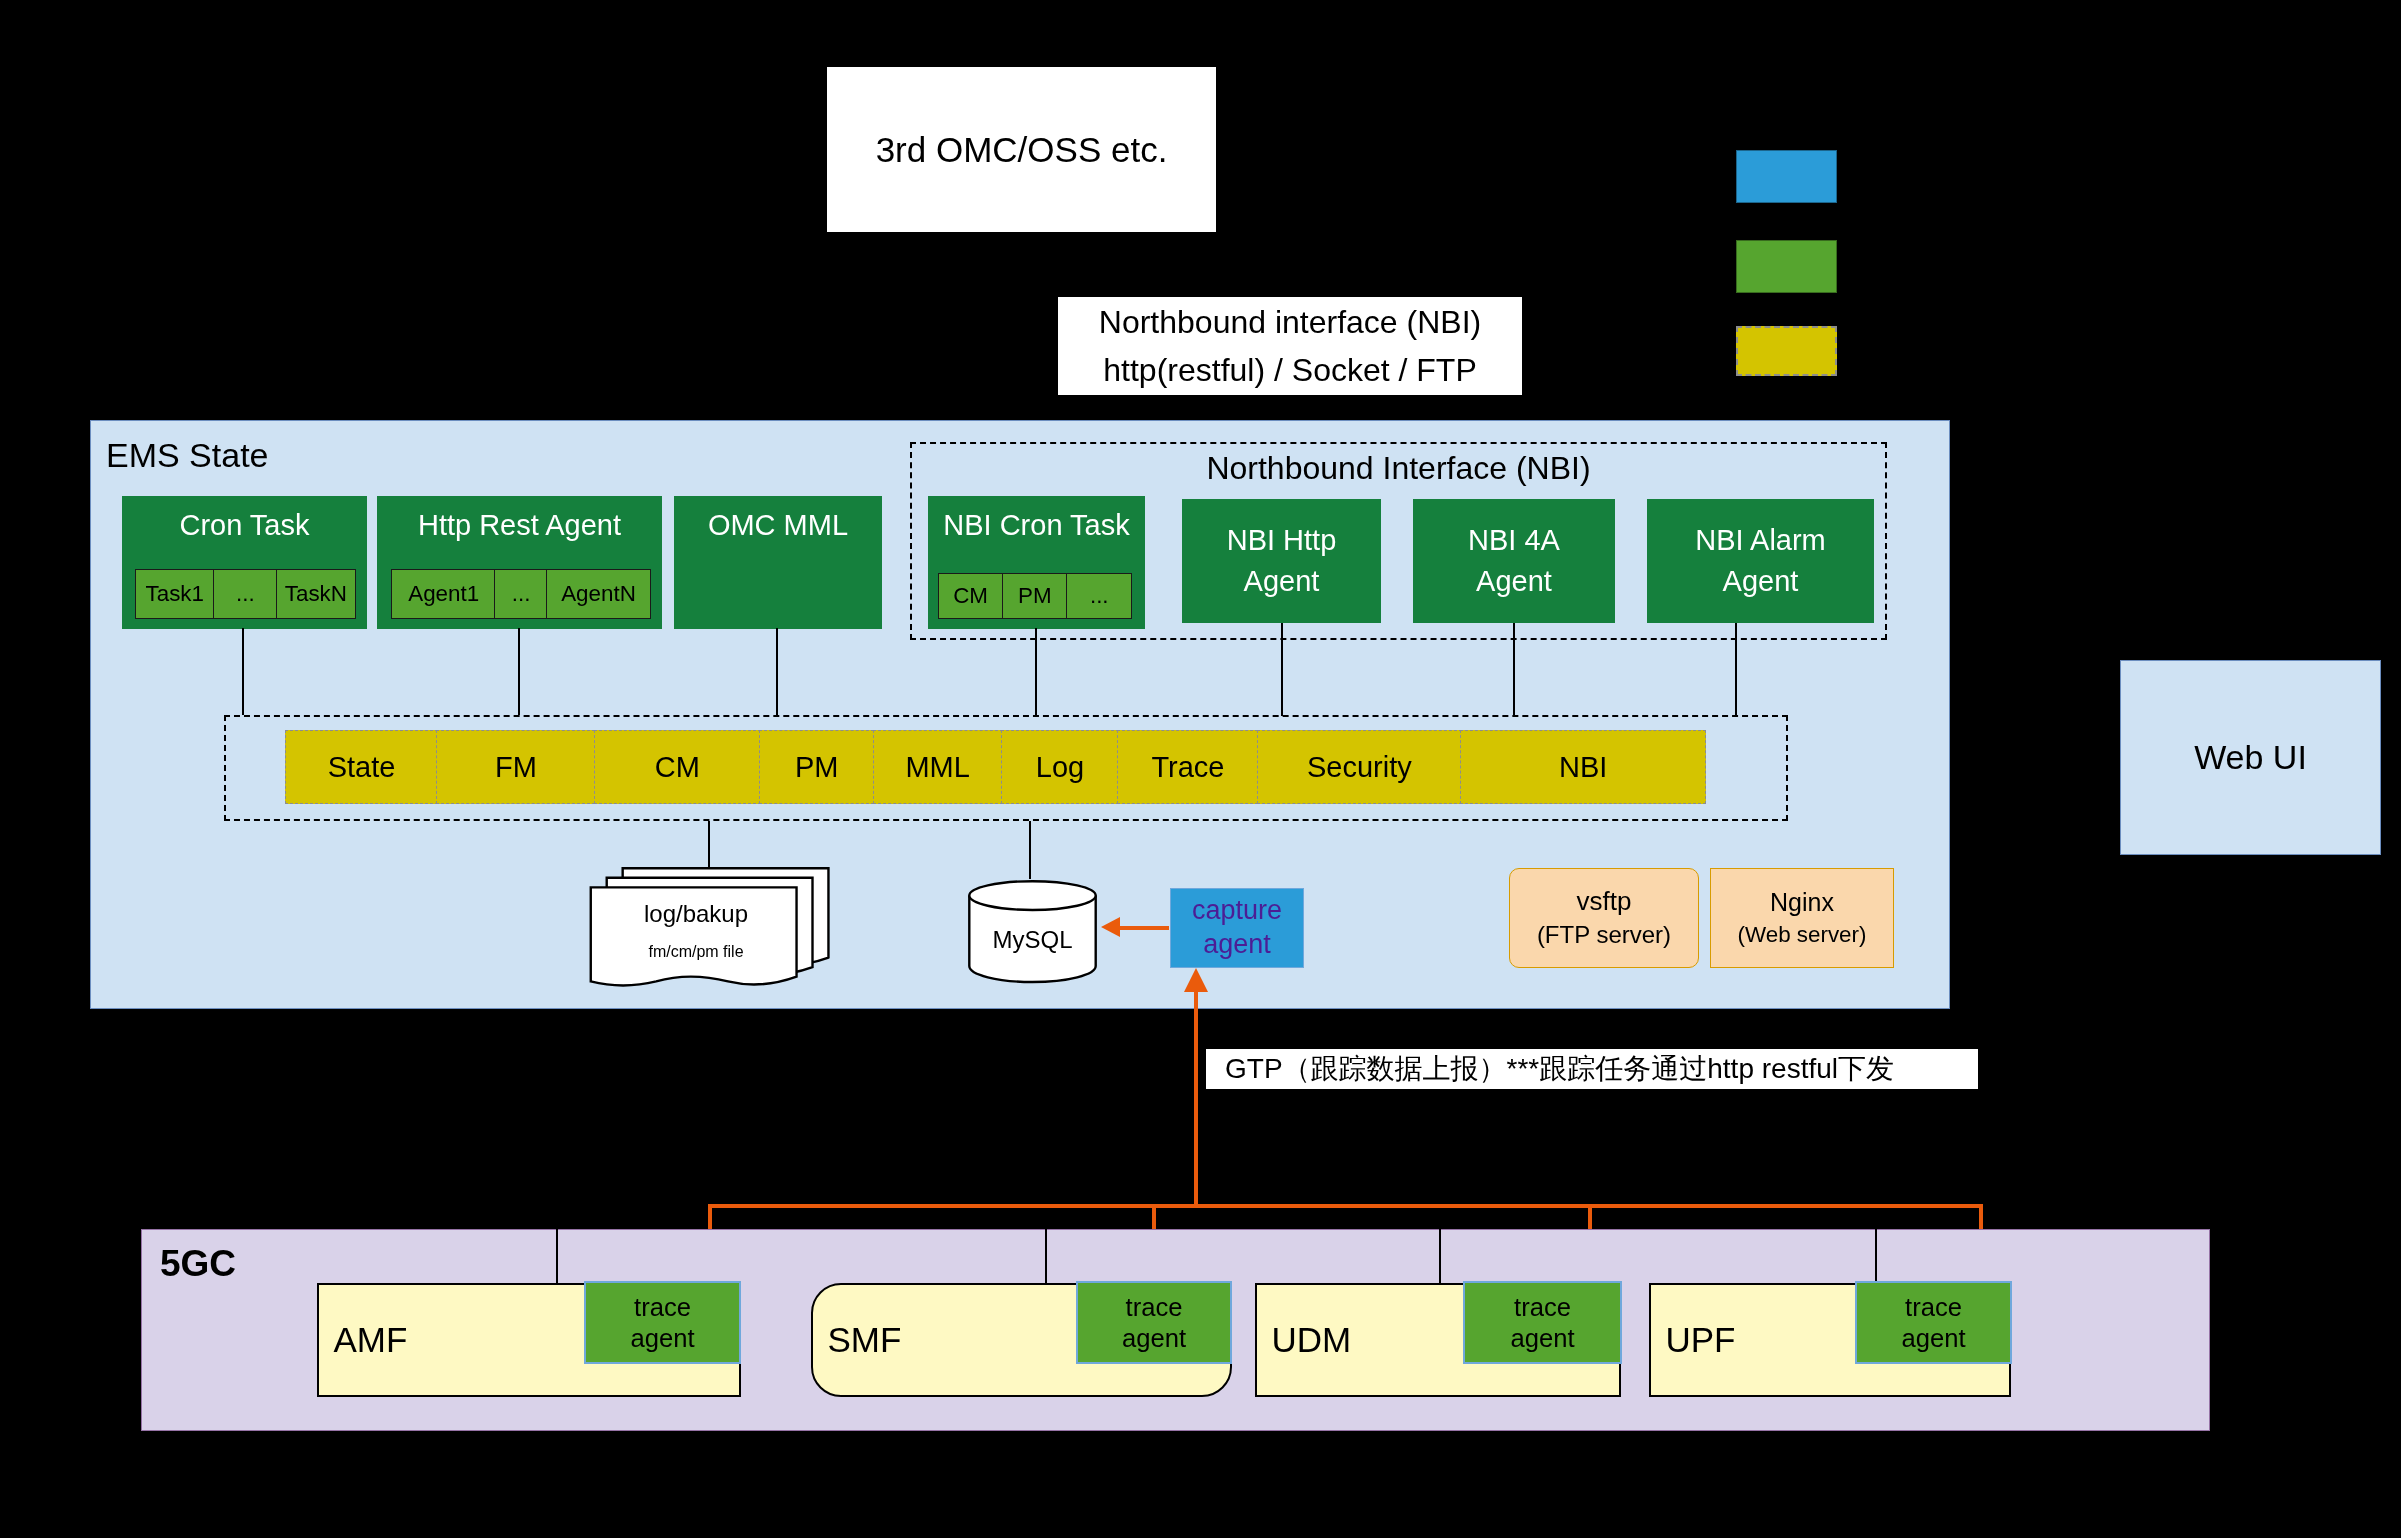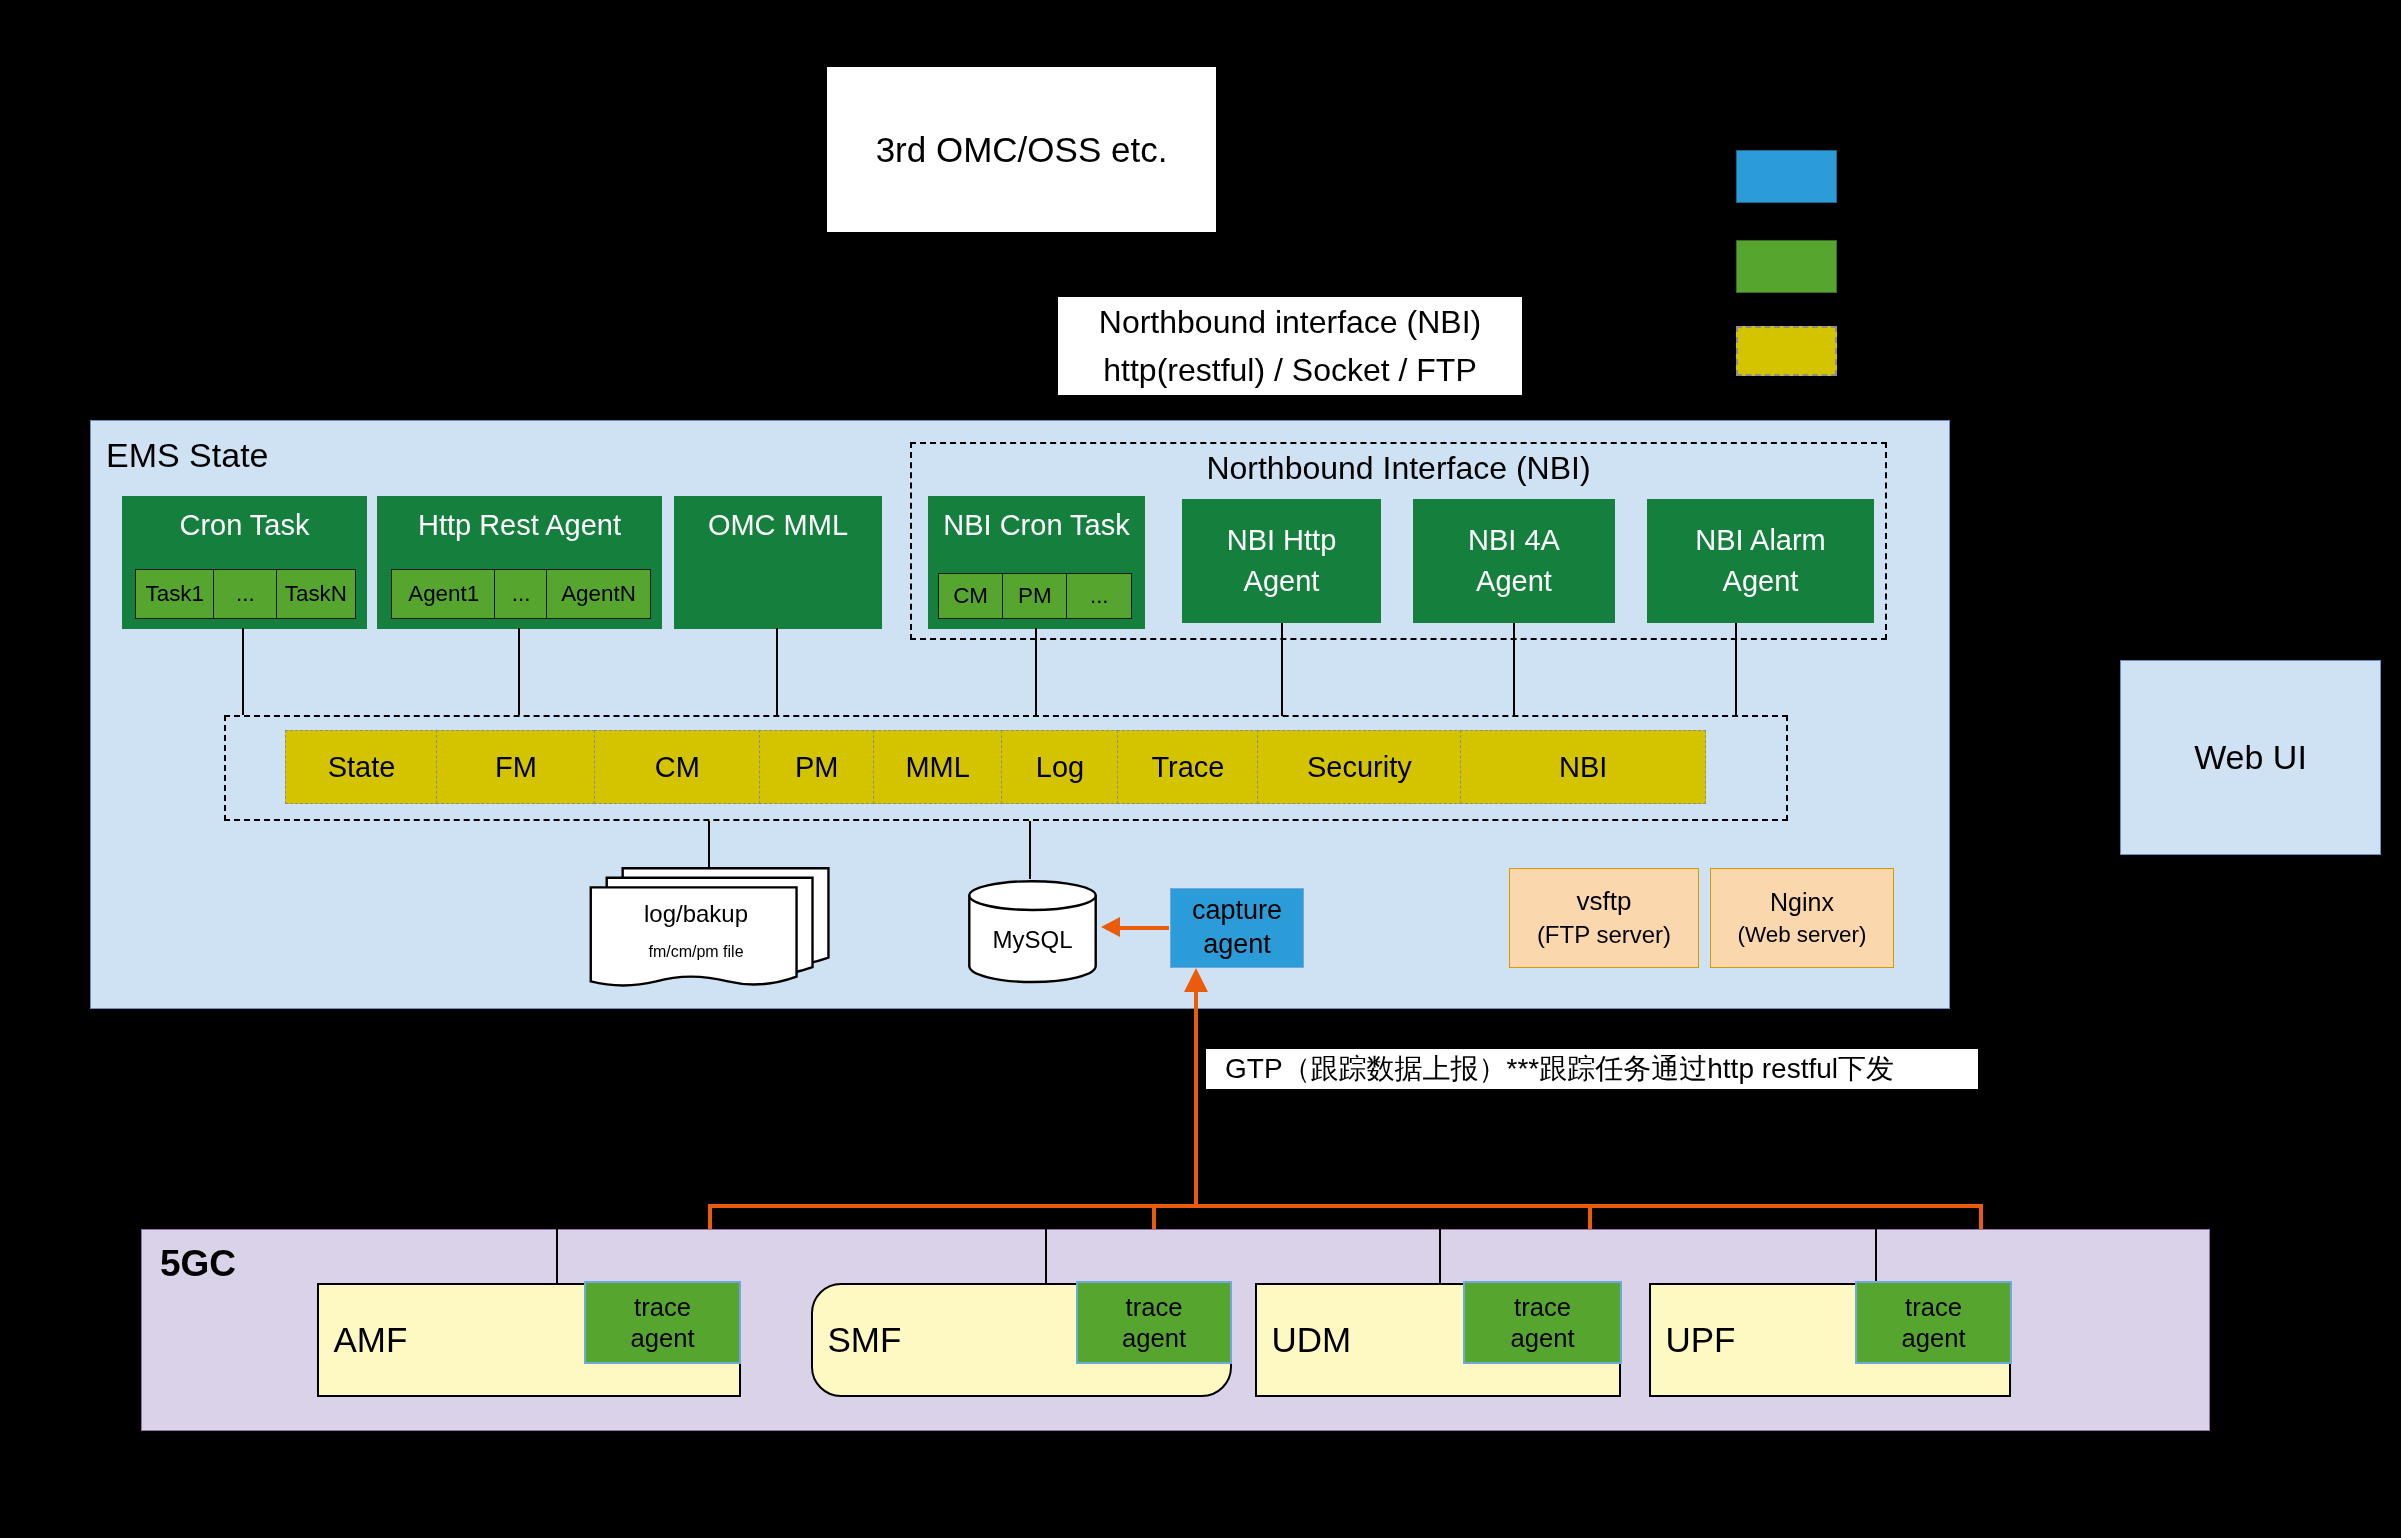--- a/index.html
+++ b/index.html
@@ -133,29 +133,29 @@
   </div>
 
   <div class="abs" style="left:966px;top:878px;width:133px;height:108px;">
     <svg width="133" height="108" viewBox="0 0 166 135" style="position:absolute;left:0;top:0;">
       <path d="M 4 22 L 4 110 A 79 20 0 0 0 162 110 L 162 22" fill="#fff" stroke="#000" stroke-width="3"></path>
       <ellipse cx="83" cy="22" rx="79" ry="18" fill="#fff" stroke="#000" stroke-width="3"></ellipse>
     </svg>
     <div class="abs" style="left:0;top:48px;width:133px;text-align:center;font-size:24px;">MySQL</div>
   </div>
 
-  <div class="abs col" style="left:1170px;top:888px;width:134px;height:80px;background:#2b9cd8;color:#000000;font-size:27px;line-height:1.25;border:1.6px solid #6fa8dc;">
+  <div class="abs col" style="left:1170px;top:888px;width:134px;height:80px;background:#2b9cd8;color:#4c1d95;font-size:27px;line-height:1.25;border:1.6px solid #6fa8dc;">
     <div>capture</div>
     <div>agent</div>
   </div>
 
   <div class="abs tri-left" style="left:1101px;top:917px;"></div>
   <div class="abs oline" style="left:1119px;top:926px;width:50px;height:4px;"></div>
 
-  <div class="abs peach col" style="left:1509px;top:868px;width:190px;height:100px;line-height:1.35;">
+  <div class="abs peach col" style="left:1509px;top:868px;width:190px;height:100px;line-height:1.35;border-radius:10px;">
     <div style="font-size:26px;">vsftp</div>
     <div style="font-size:24px;">(FTP server)</div>
   </div>
   <div class="abs peach col" style="left:1710px;top:868px;width:184px;height:100px;line-height:1.35;">
     <div style="font-size:25px;">Nginx</div>
     <div style="font-size:22.4px;">(Web server)</div>
   </div>
 
   <div class="abs center" style="left:2120px;top:660px;width:261px;height:195px;background:#cfe2f3;border:1.6px solid #6c8ebf;font-size:34px;">
     <span>Web UI</span>

